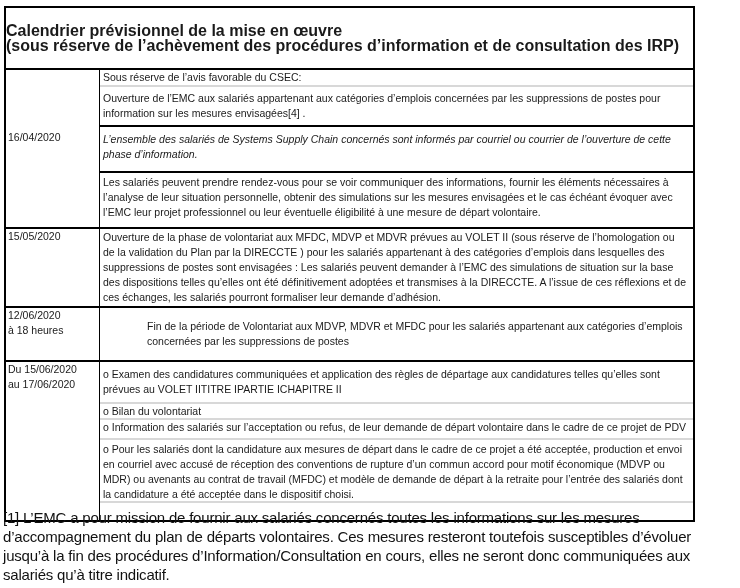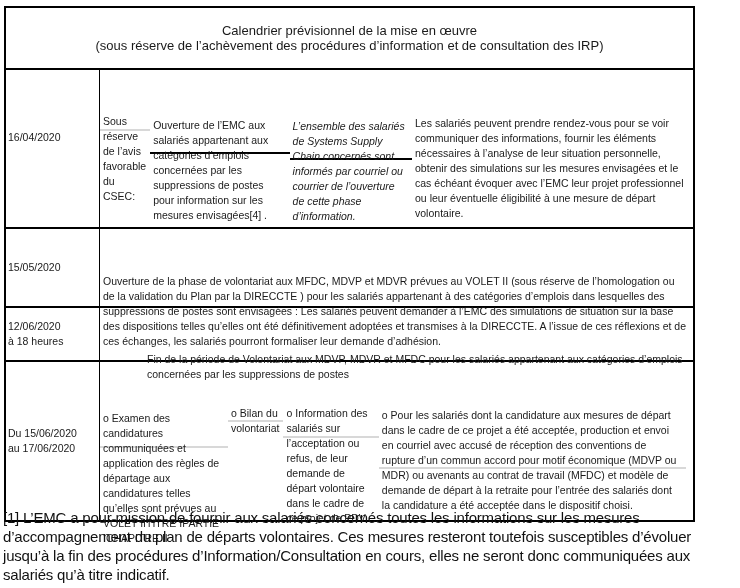--- a/index.html
+++ b/index.html
@@ -1,22 +1,22 @@
 <!DOCTYPE html>
 <html><head>
   <meta charset="utf-8">
   <style>
     html, body { margin: 0; padding: 0; background: #ffffff; }
     body { width: 740px; height: 588px; position: relative; overflow: hidden; font-family: "Liberation Sans", sans-serif; color: #1a1a1a; }
     .tbl { position: absolute; left: 4px; top: 6px; width: 691px; border: 2px solid #000; box-sizing: border-box; }
-    .hdr { height: 60px; border-bottom: 2px solid #000; display: flex; flex-direction: column; justify-content: center; align-items: center; font-size: 13px; line-height: 15px; text-align: center; }
+    .hdr { height: 60px; border-bottom: 2px solid #000; display: flex; flex-direction: column; justify-content: center; align-items: flex-start; font-size: 16px; line-height: 15px; text-align: center; font-weight: bold; }
     .row { display: flex; border-bottom: 2px solid #000; box-sizing: border-box; }
     .row:last-child { border-bottom: none; }
-    .date { width: 94px; flex: none; border-right: 1px solid #000; box-sizing: border-box; font-size: 10.5px; line-height: 15px; padding-left: 2px; display: flex; flex-direction: column; justify-content: center; }
-    .cells { flex: 1; display: flex; flex-direction: row; margin-top: 44px; }
+    .date { width: 94px; flex: none; border-right: 1px solid #000; box-sizing: border-box; font-size: 10.5px; line-height: 15px; padding-left: 2px; display: flex; flex-direction: column; }
+    .cells { flex: 1; display: flex; flex-direction: column; }
     .cell { font-size: 10.5px; line-height: 15px; padding: 0 4px 0 3px; box-sizing: border-box; }
     .sep-thin { border-bottom: 2px solid #d8d8d8; }
     .sep-thick { border-bottom: 2px solid #000; }
     .foot { position: absolute; left: 3px; top: 508px; width: 735px; font-size: 15px; line-height: 19px; color: #111; letter-spacing: -0.2px; }
   </style>
 </head>
 <body>
 
 <div class="tbl">
   <div class="hdr">
@@ -56,20 +56,20 @@
   </div>
 
   <div class="row" style="height:158px;">
     <div class="date">
       <span>Du 15/06/2020</span>
       <span>au 17/06/2020</span>
     </div>
     <div class="cells">
       <div class="cell sep-thin" style="height:42px;padding-top:5px;">o   Examen des candidatures communiquées et application des règles de départage aux candidatures telles qu’elles sont prévues au VOLET IITITRE IPARTIE ICHAPITRE II</div>
       <div class="cell sep-thin" style="height:16px;">o   Bilan du volontariat</div>
-      <div class="cell sep-thin" style="height:32px;">o  Information des salariés sur l’acceptation ou refus, de leur demande de départ volontaire dans le cadre de ce projet de PDV</div>
+      <div class="cell sep-thin" style="height:20px;">o  Information des salariés sur l’acceptation ou refus, de leur demande de départ volontaire dans le cadre de ce projet de PDV</div>
       <div class="cell sep-thin" style="height:63px;padding-top:2px;">o   Pour les salariés dont la candidature aux mesures de départ dans le cadre de ce projet a été acceptée, production et envoi en courriel avec accusé de réception des conventions de rupture d’un commun accord pour motif économique (MDVP ou MDR) ou avenants au contrat de travail (MFDC) et modèle de demande de départ à la retraite pour l’entrée des salariés dont la candidature a été acceptée dans le dispositif choisi.</div>
       <div class="cell"></div>
     </div>
   </div>
 </div>
 
 <div class="foot">[1] L’EMC a pour mission de fournir aux salariés concernés toutes les informations sur les mesures d’accompagnement du plan de départs volontaires. Ces mesures resteront toutefois susceptibles d’évoluer jusqu’à la fin des procédures d’Information/Consultation en cours, elles ne seront donc communiquées aux salariés qu’à titre indicatif.</div>
 
 </body></html>

